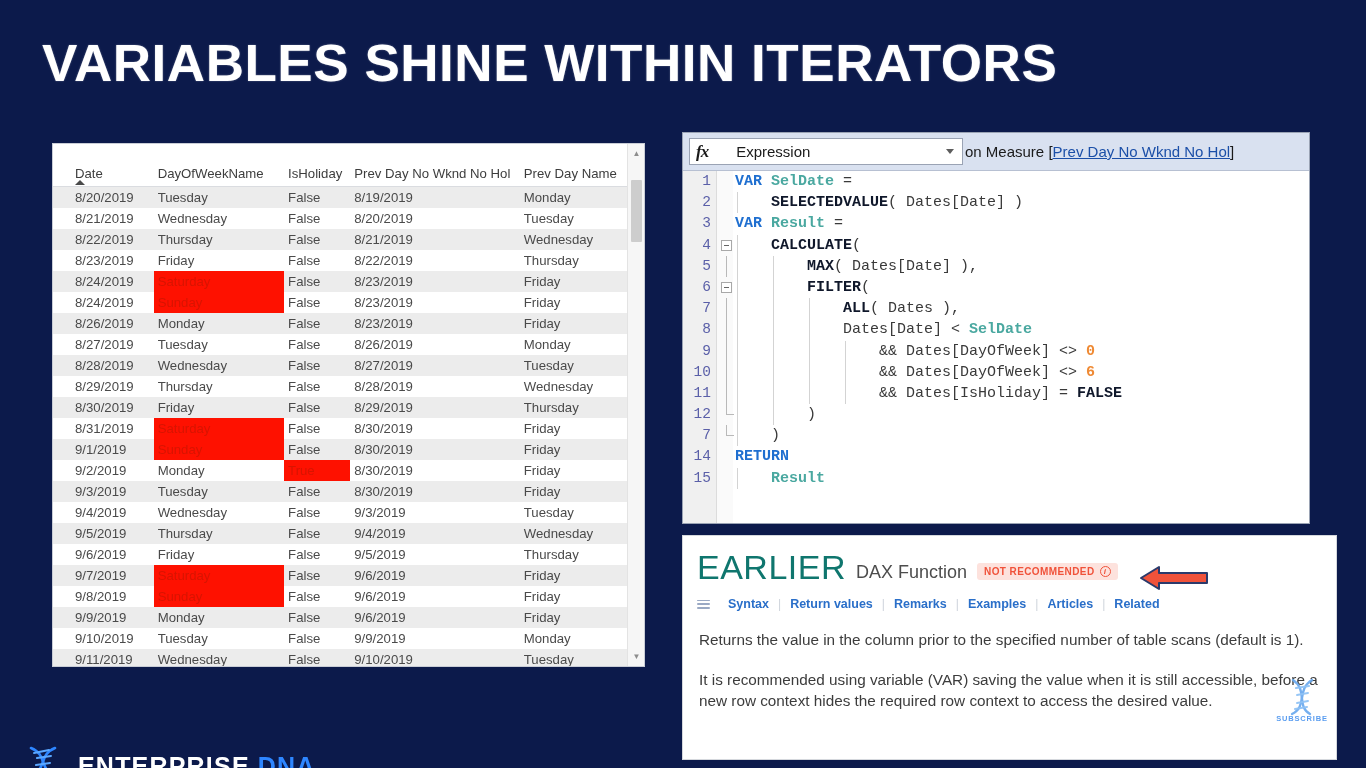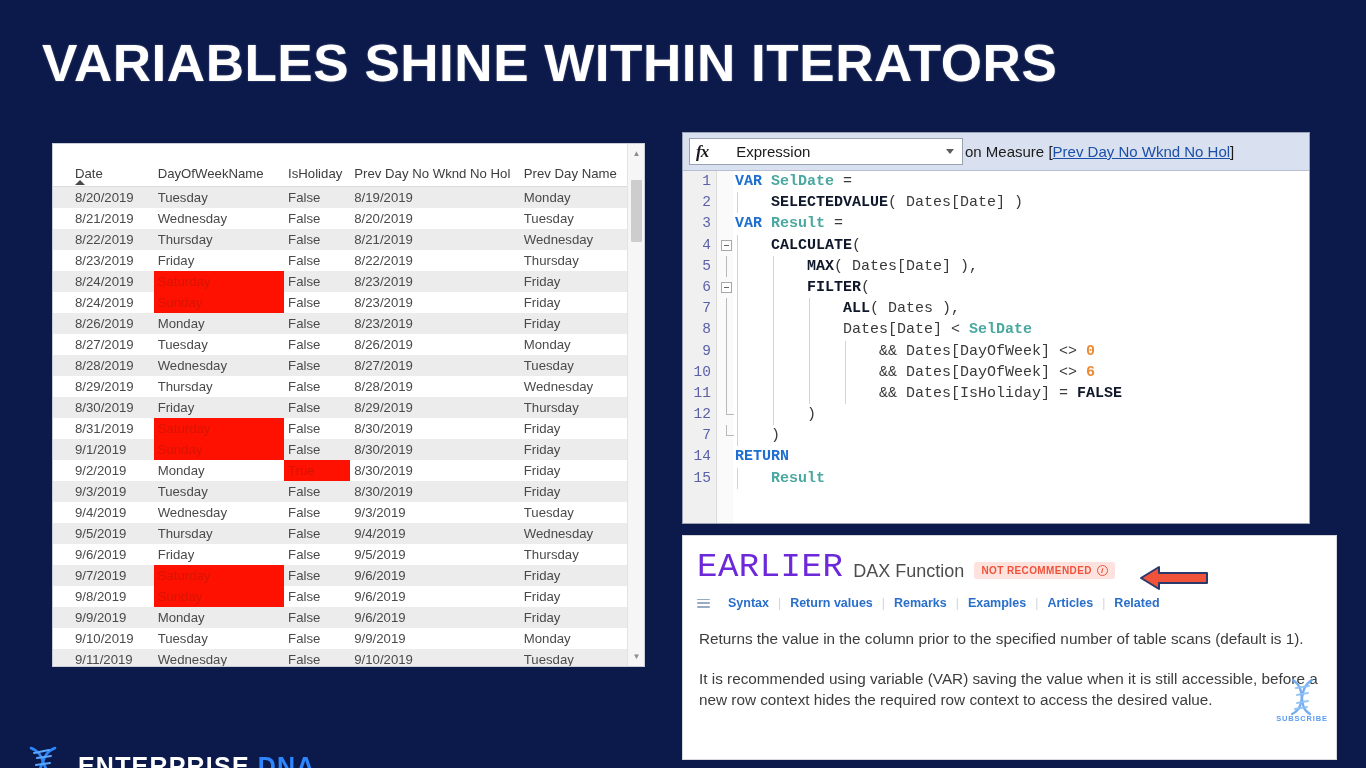--- a/index.html
+++ b/index.html
@@ -267,24 +267,24 @@
     border: 1px solid #d5d8dd;
     overflow: hidden;
   }
   #doc-head {
     display: flex;
     align-items: flex-end;
     padding: 12px 0 0 14px;
   }
   #doc-title {
     font-size: 34px;
-    color: #6d28d9;
+    color: #0f766e;
     font-weight: normal;
     letter-spacing: 0.5px;
-    font-family: Liberation Mono, monospace;
+    font-family: Liberation Sans, sans-serif;
   }
   #doc-subtitle {
     font-size: 18px;
     color: #4d4d4d;
     margin-left: 10px;
     margin-bottom: 4px;
     font-family: "Liberation Sans", sans-serif;
   }
   #doc-badge {
     margin-left: 10px;

